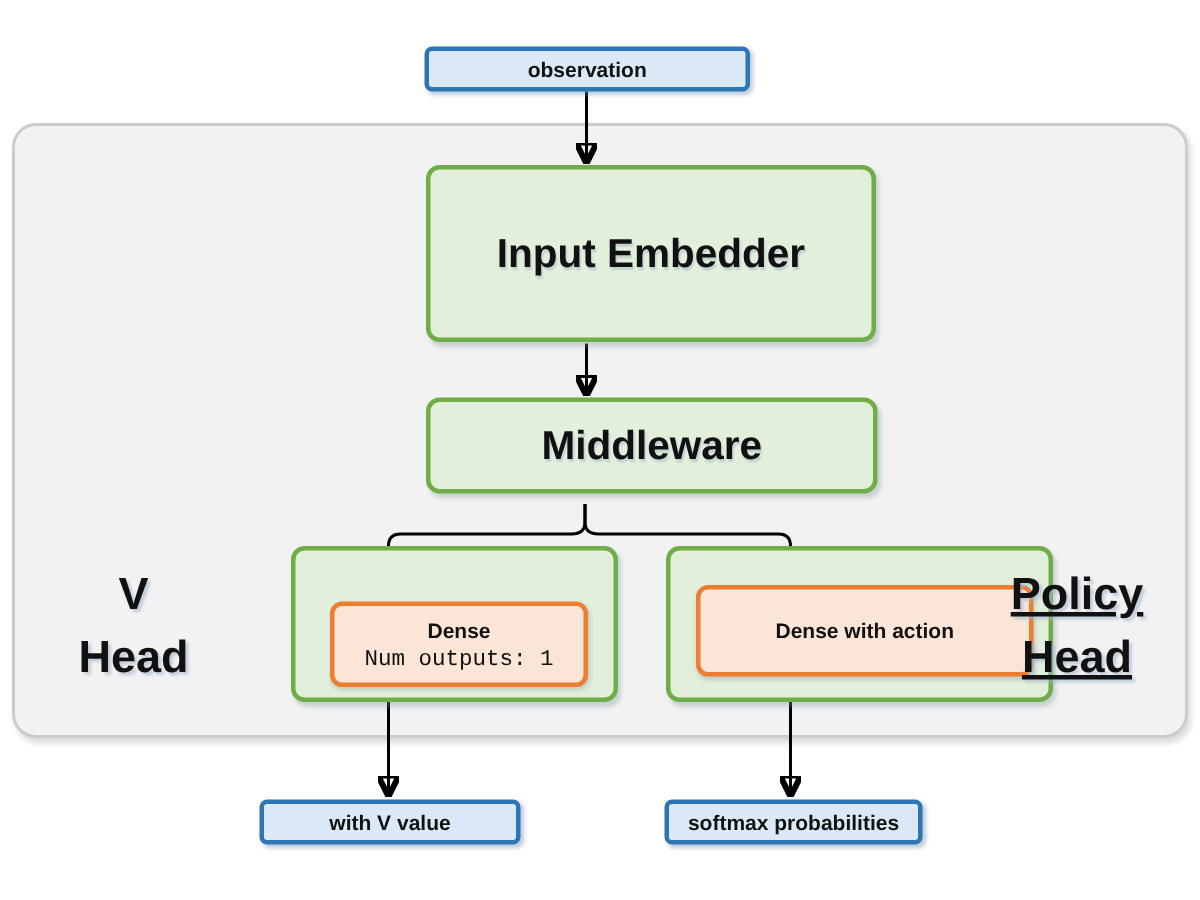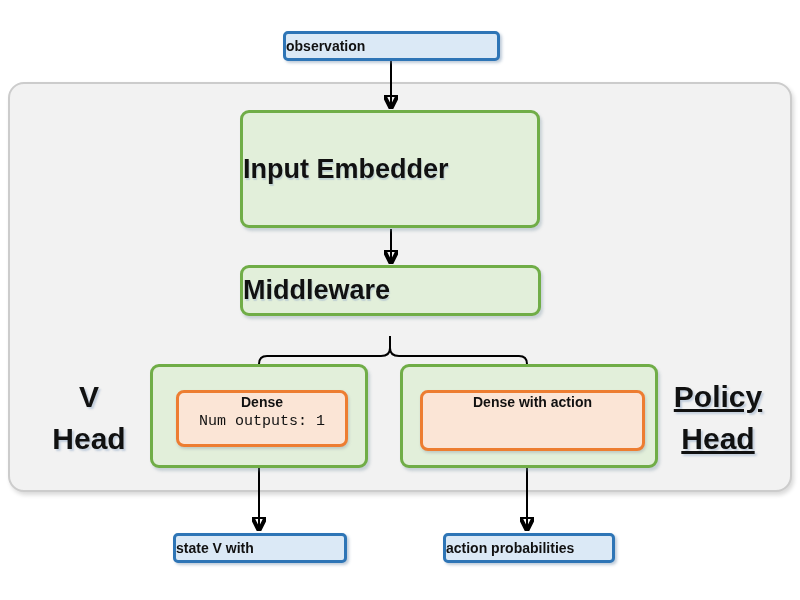--- a/index.html
+++ b/index.html
@@ -7,49 +7,50 @@
     position:relative;width:800px;height:600px;background:#ffffff;overflow:hidden;
     font-family:"Liberation Sans", sans-serif;color:var(--text-color,#111);
   }
   .container{
     position:absolute;left:8px;top:82px;width:784px;height:410px;
     box-sizing:border-box;border:2px solid var(--container-border,#ccc);
     background:var(--container-fill,#f2f2f2);border-radius:16px;
     box-shadow:2px 3px 4px rgba(0,0,0,0.15);
   }
   .box{
-    position:absolute;box-sizing:border-box;display:flex;align-items:center;justify-content:flex-start;
+    position:absolute;box-sizing:border-box;display:flex;align-items:center;justify-content:center;
     text-align:center;font-weight:bold;
   }
   .blue{
     background:var(--blue-fill,#dbe9f6);border:3px solid var(--blue-border,#2e75b6);
     border-radius:5px;font-size:14px;
     box-shadow:2px 2px 3px rgba(110,140,170,0.45);
   }
   .green{
     background:var(--green-fill,#e2efda);border:3px solid var(--green-border,#70ad47);
     border-radius:9px;font-size:27px;
     box-shadow:2px 3px 3px rgba(120,145,160,0.35);
+    margin-left:44px;
   }
   .green-title{ text-shadow:1px 2px 1px rgba(165,185,205,0.55); }
   .orange{
     background:var(--orange-fill,#fbe5d6);border:3px solid var(--orange-border,#ed7d31);
     border-radius:8px;font-size:14px;flex-direction:column;line-height:19px;
     box-shadow:1px 2px 3px rgba(140,150,160,0.4);
   }
   .orange .sub{font-weight:normal;font-size:15px;font-family:Liberation Mono, monospace;}
   .head-label{
     position:absolute;text-align:center;font-weight:bold;font-size:30px;line-height:42px;
     text-shadow:2px 2px 2px rgba(160,180,205,0.6);
   }
   .obs       {left:283px;top:31px; width:217px;height:30px;}
   .embedder  {left:240px;top:110px;width:300px;height:118px;}
-  .middleware{left:240px;top:265px;width:301px;height:51px;}
+  .middleware{left:240px;top:265px;width:301px;height:64px;}
   .vhead     {left:150px;top:364px;width:218px;height:104px;}
-  .vdense    {left:23px; top:23px; width:172px;height:57px;position:absolute;}
+  .vdense    {left:23px; top:34px; width:172px;height:57px;position:absolute;}
   .phead     {left:400px;top:364px;width:258px;height:104px;}
   .pdense    {left:17px; top:23px; width:225px;height:61px;position:absolute;}
   .vlabel    {left:28px; top:376px;width:122px;}
   .plabel    {left:655px;top:376px;width:126px;text-decoration:underline;}
   .statev    {left:173px;top:533px;width:174px;height:30px;}
   .actionp   {left:443px;top:533px;width:172px;height:30px;}
   .arrows{position:absolute;left:0;top:0;width:800px;height:600px;pointer-events:none;}
   .arrows path{stroke:var(--arrow-color,#000);stroke-width:2;fill:none;}
 </style>
 </head>
@@ -102,20 +103,20 @@
       <div>Dense with action</div>
     </div>
   </div>
 
   <div class="head-label plabel">
     <div>Policy</div>
     <div>Head</div>
   </div>
 
   <div class="box blue statev">
-    <span>state V with</span>
+    <span>with V value</span>
   </div>
 
   <div class="box blue actionp">
-    <span>action probabilities</span>
+    <span>softmax probabilities</span>
   </div>
 
 </div>
 
 </body></html>

